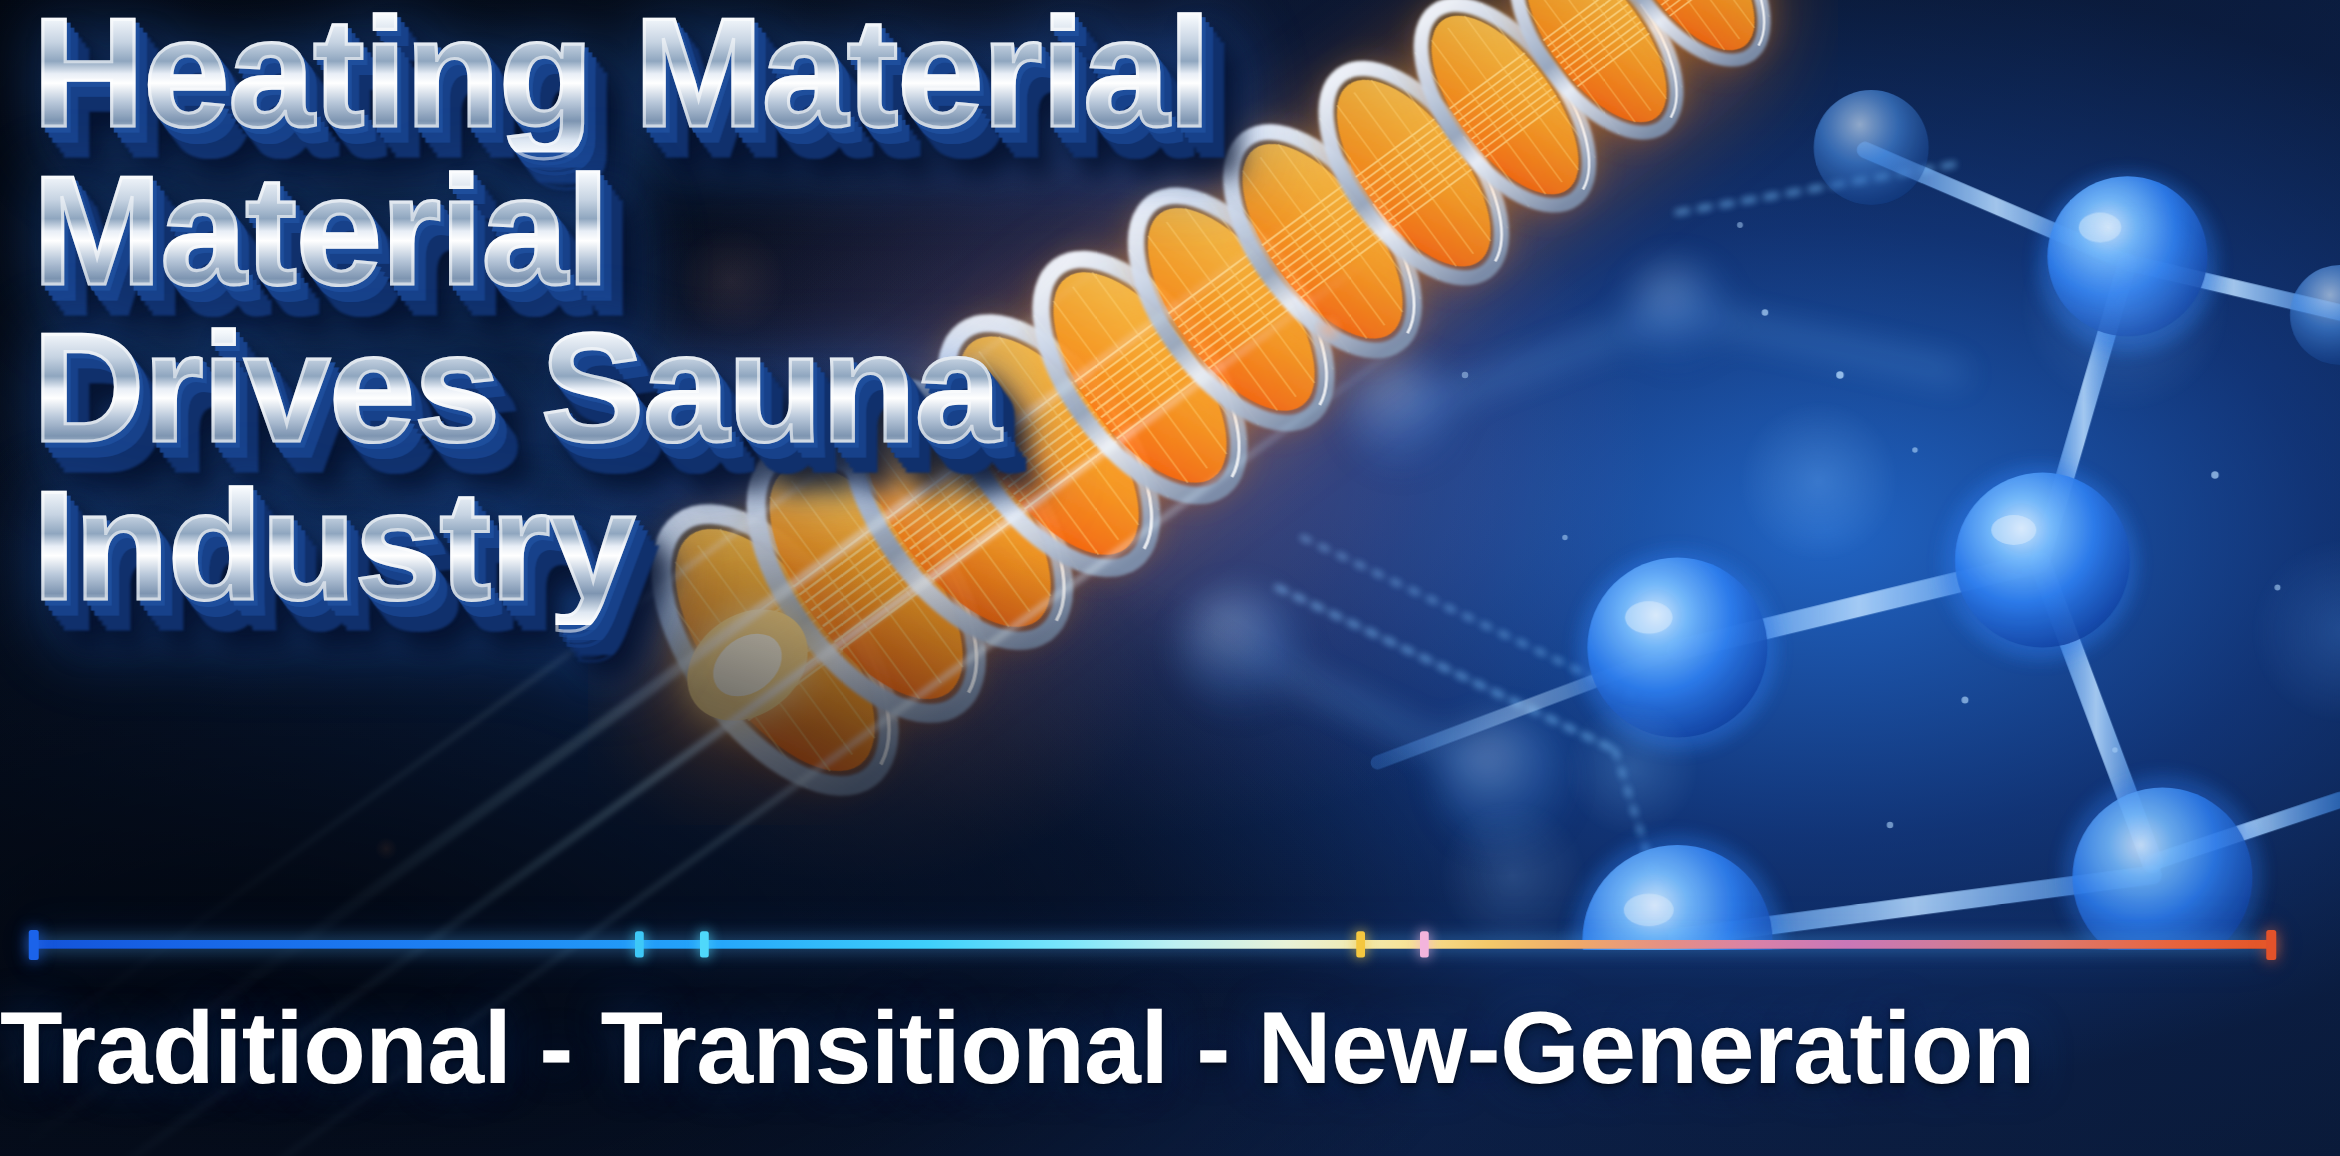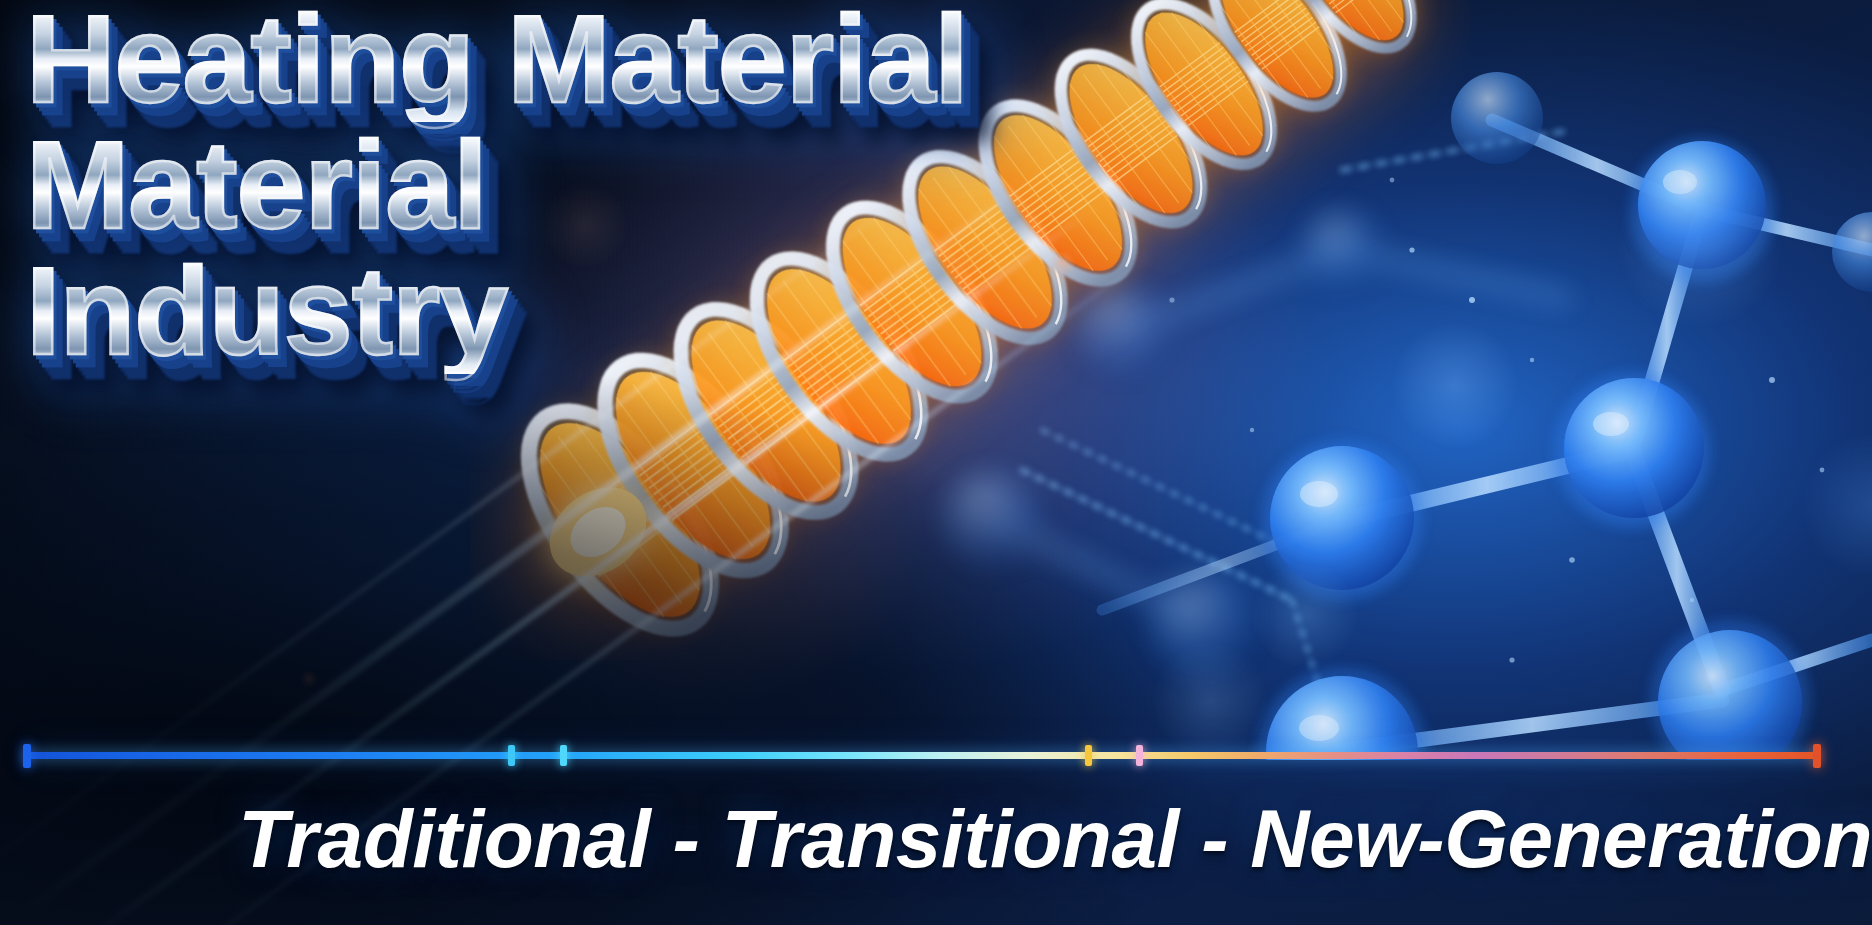--- a/index.html
+++ b/index.html
@@ -121,33 +121,32 @@
       #e8623a 96%,
       #e35527 100%);
     box-shadow:0 0 14px rgba(90,180,255,.55),0 0 34px rgba(60,140,255,.30);
   }
   .tl-cap{position:absolute;width:8px;border-radius:2px;top:0px;height:24px;}
   .tl-tick{position:absolute;width:7px;border-radius:2px;top:1px;height:21px;}
 
   
   #caption{
     position:absolute;left:0;top:791px;width:1872px;
-    text-align:right;
+    text-align:left;
     z-index:46;
     color:#ffffff;
     font-size:82px;
     font-weight:700;
     letter-spacing:-.5px;
     line-height:96px;
     text-shadow:
       0 3px 3px rgba(3,10,26,.75),
       0 6px 16px rgba(3,10,26,.65),
       0 0 34px rgba(40,110,220,.35);
     white-space:nowrap;
-    font-style:italic;
   }
 </style>
 </head>
 <body>
 
 <div id="stage">
 
   <div class="bg-base"></div>
 
   <svg id="mol" viewBox="0 0 1000 760" preserveAspectRatio="none">
@@ -540,20 +539,21 @@
   <div class="bokeh" style="left:540px;top:180px;width:90px;height:90px;background:radial-gradient(circle,rgba(200,150,140,.16),rgba(0,0,0,0) 70%);"></div>
   <div class="bokeh" style="left:1150px;top:640px;width:120px;height:120px;background:radial-gradient(circle,rgba(150,200,255,.18),rgba(0,0,0,0) 70%);"></div>
   <div class="bokeh" style="left:1050px;top:250px;width:26px;height:26px;background:radial-gradient(circle,rgba(255,170,120,.45),rgba(0,0,0,0) 70%);"></div>
   <div class="bokeh" style="left:300px;top:670px;width:18px;height:18px;background:radial-gradient(circle,rgba(220,140,110,.45),rgba(0,0,0,0) 70%);"></div>
 
   <div class="bg-vig"></div>
 
   <div id="title">
     <div class="tline">Heating Material</div>
     <div class="tline">Material</div>
+    <div class="tline">Drives Sauna</div>
     <div class="tline">Industry</div>
   </div>
 
   <div id="timeline">
     <div id="tl-bar"></div>
     <div class="tl-cap" style="left:23px;background:#1b63ea;box-shadow:0 0 12px rgba(40,110,240,.85);"></div>
     <div class="tl-cap" style="left:1813px;background:#e2522a;box-shadow:0 0 12px rgba(230,90,45,.85);"></div>
     <div class="tl-tick" style="left:508px;background:#3ec8f7;box-shadow:0 0 10px rgba(70,205,250,.9);"></div>
     <div class="tl-tick" style="left:560px;background:#4fd8fb;box-shadow:0 0 10px rgba(80,215,252,.9);"></div>
     <div class="tl-tick" style="left:1085px;background:#f5c73f;box-shadow:0 0 10px rgba(246,200,65,.9);"></div>

